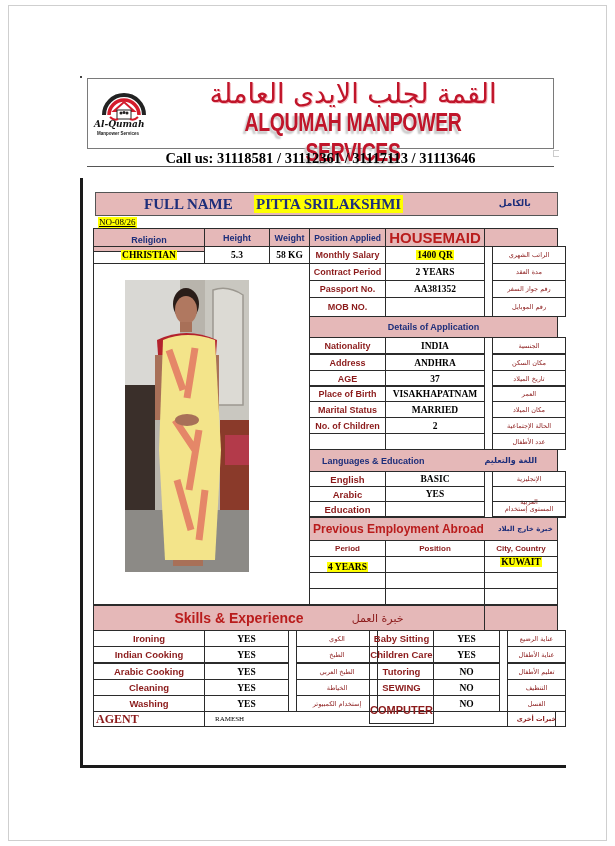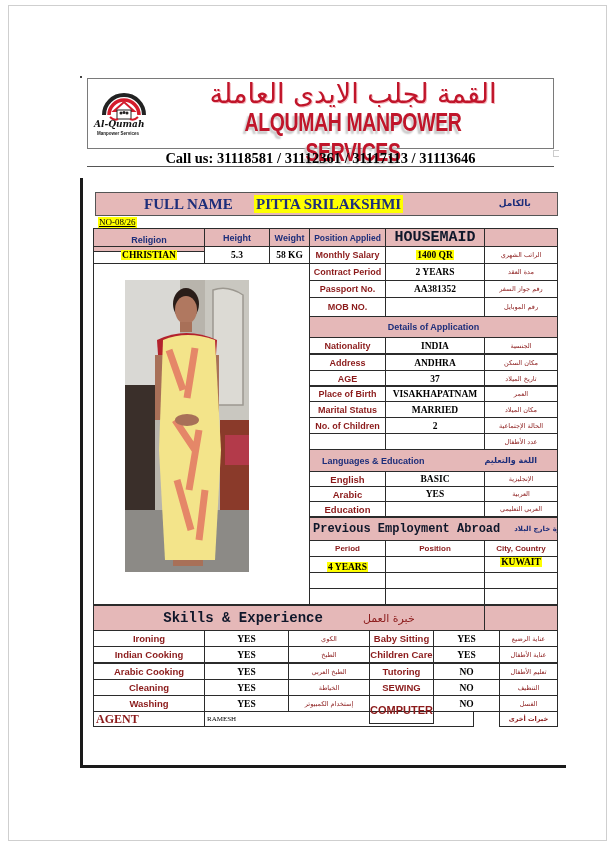--- a/index.html
+++ b/index.html
@@ -20,34 +20,34 @@
 
   
   .frame-left { position: absolute; left: 80px; top: 178px; width: 3px; height: 590px; background: #1a1a1a; }
   .frame-bottom { position: absolute; left: 80px; top: 765px; width: 486px; height: 3px; background: #1a1a1a; }
 
   .pink { background: #e5b8b8; }
   .cell { position: absolute; border: 1px solid #2b2b2b; display: flex; align-items: center; justify-content: center; text-align: center; overflow: hidden; white-space: nowrap; }
   .lbl { font-family: "Liberation Sans", sans-serif; font-weight: bold; font-size: 9px; color: #8b1a1a; }
   .hdr { font-family: "Liberation Sans", sans-serif; font-weight: bold; font-size: 9px; color: #1d2e7a; }
   .val { font-family: "Liberation Serif", serif; font-weight: bold; font-size: 9.5px; color: #000; }
-  .ar { font-family: "DejaVu Sans", sans-serif; font-size: 6.5px; color: #8b1a1a; direction: rtl; }
+  .ar { font-family: "DejaVu Sans", sans-serif; font-size: 6.5px; color: #8b1a1a; direction: rtl; margin-left: 8px; }
   .hl { background: #ffff00; padding: 0 1px; }
 
   
   .namebar { position: absolute; left: 95px; top: 192px; width: 463px; height: 24px; border: 1px solid #555; background: #e5b8b8; }
   .fullname-lbl { position: absolute; left: 48px; top: 3px; font-family: "Liberation Serif", serif; font-weight: bold; font-size: 15px; color: #1d2e7a; }
   .fullname-val { position: absolute; left: 158px; top: 2px; font-family: "Liberation Serif", serif; font-weight: bold; font-size: 15px; color: #1d2e7a; background: #ffff00; padding: 0 2px; line-height: 18px; }
   .fullname-ar { position: absolute; right: 26px; top: 5px; font-family: "DejaVu Sans", sans-serif; font-weight: bold; font-size: 9px; color: #1d2e7a; direction: rtl; }
   .refno { position: absolute; left: 98px; top: 217px; font-family: "Liberation Serif", serif; font-size: 9px; color: #000; background: #ffff00; text-decoration: underline; padding: 0 1px; line-height: 11px; }
 
   .photo-box { position: absolute; left: 93px; top: 263px; width: 217px; height: 342px; border: 1px solid #2b2b2b; background: #fff; }
   .photo { position: absolute; left: 125px; top: 280px; width: 124px; height: 292px; overflow: hidden; }
 
-  .big-title { font-family: Liberation Mono, monospace; font-weight: bold; color: #0f172a; }
+  .big-title { font-family: Liberation Sans, sans-serif; font-weight: bold; color: #b91c1c; }
 </style>
 </head>
 <body>
 
 <div class="page"></div>
 <div class="tick-mark"></div>
 
 <div class="banner">
   <svg class="logo" viewBox="0 0 56 60">
     <path d="M8 30 A20 20 0 0 1 48 30" fill="none" stroke="#222" stroke-width="4"></path>
@@ -135,21 +135,21 @@
 <div id="emp-rows"></div>
 
 <div class="cell pink" style="left:93px;top:605px;width:392px;height:26px;">
   <span class="big-title" style="font-size:14px;margin-right:40px;">Skills &amp; Experience</span>
   <span class="ar" style="color:#8b1a1a;font-size:11px;">خبرة العمل</span>
 </div>
 <div class="cell pink" style="left:484px;top:605px;width:74px;height:26px;"></div>
 <div id="skill-rows"></div>
 
 <div class="cell" style="left:93px;top:711px;width:112px;height:16px;justify-content:flex-start;padding-left:2px;font-family:'Liberation Serif',serif;font-weight:bold;font-size:12px;color:#8b1a1a;">AGENT</div>
-<div class="cell" style="left:204px;top:711px;width:270px;height:16px;justify-content:flex-start;padding-left:2px;font-family:'Liberation Serif',serif;font-size:7px;color:#000;">RAMESH</div>
+<div class="cell" style="left:204px;top:711px;width:352px;height:16px;justify-content:flex-start;padding-left:10px;font-family:'Liberation Serif',serif;font-size:7px;color:#000;">RAMESH</div>
 <div class="cell ar" style="left:499px;top:711px;width:59px;height:16px;font-weight:bold;">خبرات أخرى</div>
 
 <div class="cell lbl" style="left:309px;top:246px;width:77px;height:18px;">Monthly Salary</div>
 <div class="cell val" style="left:385px;top:246px;width:100px;height:18px;">
     <span class="hl">1400 QR</span>
   </div>
 <div class="cell ar" style="left:484px;top:246px;width:74px;height:18px;">الراتب الشهري</div>
 <div class="cell lbl" style="left:309px;top:263px;width:77px;height:18px;">Contract Period</div>
 <div class="cell val" style="left:385px;top:263px;width:100px;height:18px;">2 YEARS</div>
 <div class="cell ar" style="left:484px;top:263px;width:74px;height:18px;">مدة العقد</div>
@@ -178,24 +178,24 @@
 <div class="cell val" style="left:385px;top:417px;width:100px;height:17px;">2</div>
 <div class="cell ar" style="left:484px;top:417px;width:74px;height:17px;">الحالة الإجتماعية</div>
 <div class="cell lbl" style="left:309px;top:433px;width:77px;height:17px;"></div>
 <div class="cell val" style="left:385px;top:433px;width:100px;height:17px;"></div>
 <div class="cell ar" style="left:484px;top:433px;width:74px;height:17px;">عدد الأطفال</div>
 <div class="cell lbl" style="left:309px;top:471px;width:77px;height:16px;font-size:9.5px;">English</div>
 <div class="cell val" style="left:385px;top:471px;width:100px;height:16px;">BASIC</div>
 <div class="cell ar" style="left:484px;top:471px;width:74px;height:16px;">الإنجليزية</div>
 <div class="cell lbl" style="left:309px;top:486px;width:77px;height:16px;font-size:9.5px;">Arabic</div>
 <div class="cell val" style="left:385px;top:486px;width:100px;height:16px;">YES</div>
-<div class="cell ar" style="left:484px;top:486px;width:74px;height:16px;">العربية</div>
+<div class="cell ar" style="left:484px;top:486px;width:74px;height:32px;">العربية</div>
 <div class="cell lbl" style="left:309px;top:501px;width:77px;height:16px;font-size:9.5px;">Education</div>
 <div class="cell val" style="left:385px;top:501px;width:100px;height:16px;"></div>
-<div class="cell ar" style="left:484px;top:501px;width:74px;height:16px;">العربي التعليمي</div>
+<div class="cell ar" style="left:484px;top:501px;width:74px;height:16px;">المستوى إستخدام</div>
 <div class="cell val" style="left:309px;top:556px;width:77px;height:17px;align-items:flex-end;">
     <span class="hl">4 YEARS</span>
   </div>
 <div class="cell val" style="left:385px;top:556px;width:100px;height:17px;"></div>
 <div class="cell val" style="left:484px;top:556px;width:74px;height:17px;align-items:flex-start;">
     <span class="hl">KUWAIT</span>
   </div>
 <div class="cell val" style="left:309px;top:572px;width:77px;height:17px;"></div>
 <div class="cell val" style="left:385px;top:572px;width:100px;height:17px;"></div>
 <div class="cell val" style="left:484px;top:572px;width:74px;height:17px;align-items:flex-start;"></div>

